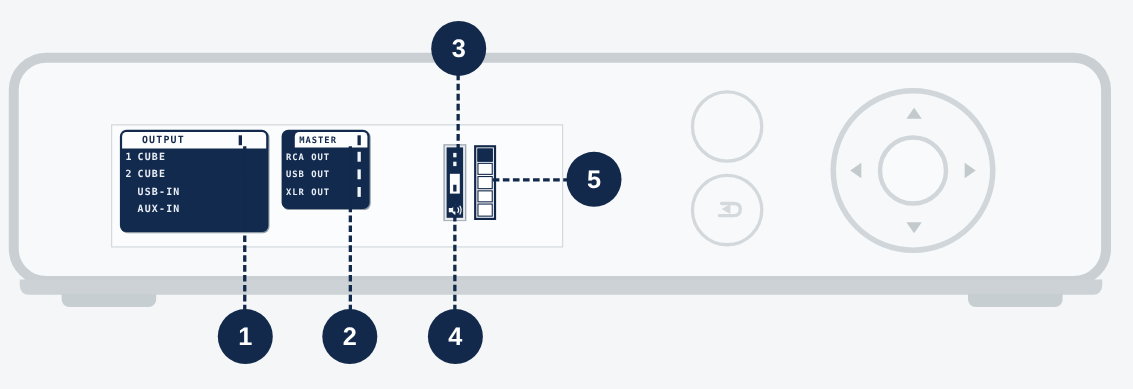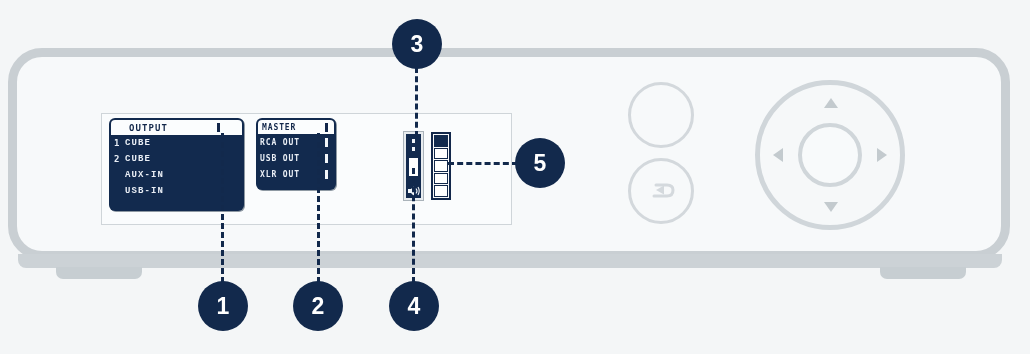--- a/index.html
+++ b/index.html
@@ -115,39 +115,39 @@
     color: #e9eef5;
     font-size: 9px;
     letter-spacing: 1.1px;
     font-weight: bold;
     font-family: "DejaVu Sans Mono", monospace;
   }
   .menu-row .row-num {
     width: 11px;
     display: inline-block;
   }
-  .menu-row .row-text { white-space: nowrap; font-family: Liberation Mono, monospace; }
+  .menu-row .row-text { white-space: nowrap; }
   .menu-row.indented .row-num { width: 11px; }
 
   
   #master-panel {
     position: absolute;
     left: 256px;
     top: 118px;
     width: 80px;
     height: 72px;
     background: #122a4e;
     border-radius: 6px;
     box-sizing: border-box;
     box-shadow: 1px 1px 0 #8e99a3;
   }
   #master-header {
     position: relative;
     height: 14px;
-    margin: 2px 2px 0 2px;
+    margin: 2px 2px 0 12px;
     background: #fbfdfe;
     border-radius: 4px 4px 0 0;
     display: flex;
     align-items: center;
   }
   #master-header .hdr-label {
     color: #12274a;
     font-size: 8px;
     letter-spacing: 0.9px;
     font-weight: bold;
@@ -374,25 +374,25 @@
   <div class="menu-row">
     <span class="row-num">1</span>
     <span class="row-text">CUBE</span>
   </div>
   <div class="menu-row">
     <span class="row-num">2</span>
     <span class="row-text">CUBE</span>
   </div>
   <div class="menu-row indented">
     <span class="row-num"></span>
-    <span class="row-text">AUX-IN</span>
+    <span class="row-text">USB-IN</span>
   </div>
   <div class="menu-row indented">
     <span class="row-num"></span>
-    <span class="row-text">USB-IN</span>
+    <span class="row-text">AUX-IN</span>
   </div>
 </div>
 
 <div id="master-panel">
   <div id="master-header">
     <span class="hdr-label">MASTER</span>
     <span class="scroll-pip-dark" style="right:6px;top:3px"></span>
   </div>
   <div class="master-row">
     <span>RCA OUT</span>

